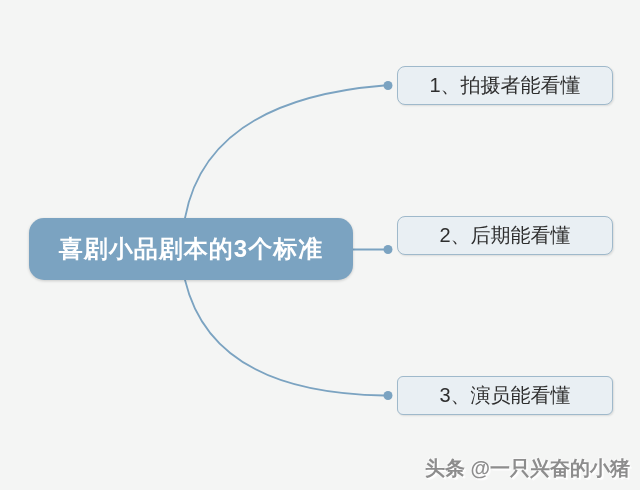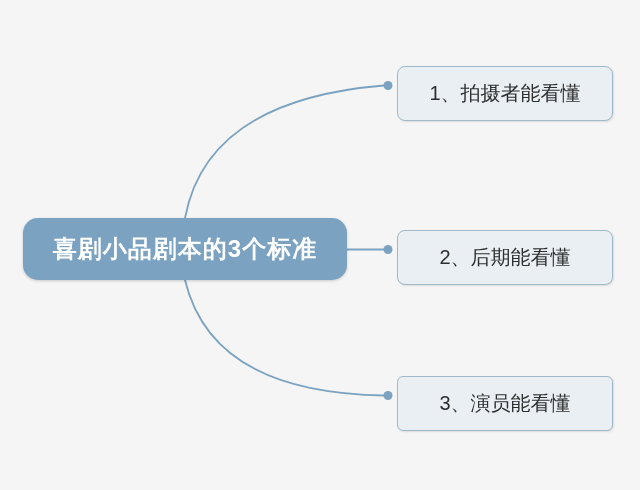--- a/index.html
+++ b/index.html
@@ -31,53 +31,53 @@
     stroke:var(--connector);
     stroke-width:1.8;
     stroke-linecap:round;
   }
   .connector-layer circle{
     fill:var(--connector);
     stroke:none;
   }
   .root-node{
     position:absolute;
-    left:23px;top:218px;
+    left:29px;top:218px;
     width:324px;height:62px;
     background:var(--root-fill);
     border-radius:15px;
     display:flex;align-items:center;justify-content:center;
     box-shadow:0 1px 3px rgba(0,0,0,0.18);
     box-sizing:border-box;
   }
   .root-node .label{
     color:var(--root-text);
     font-size:24px;
     font-weight:bold;
     letter-spacing:1px;
     white-space:nowrap;
   }
   .branch-node{
     position:absolute;
     left:397px;
-    width:216px;height:55px;
+    width:216px;height:39px;
     background:var(--branch-fill);
     border:1.5px solid var(--branch-border);
     border-radius:8px;
     display:flex;align-items:center;justify-content:center;
     box-shadow:1px 1px 2px rgba(0,0,0,0.10);
     box-sizing:border-box;
   }
   .branch-node .label{
     color:var(--branch-text);
     font-size:20px;
     white-space:nowrap;
   }
   .branch-1{top:66px;}
-  .branch-2{top:230px;}
+  .branch-2{top:216px;}
   .branch-3{top:376px;border-radius:6px;}
   .watermark{
     position:absolute;
     right:10px;bottom:8px;
     font-size:20px;
     font-weight:bold;
     color:var(--watermark);
     text-shadow:1px 1px 0 #ffffff, 2px 2px 1px rgba(255,255,255,0.85), -1px -1px 0 rgba(255,255,255,0.45);
     white-space:nowrap;
   }
@@ -105,14 +105,15 @@
   </div>
 
   <div class="branch-node branch-2">
     <span class="label">2、后期能看懂</span>
   </div>
 
   <div class="branch-node branch-3">
     <span class="label">3、演员能看懂</span>
   </div>
 
+  <div class="watermark">头条 @一只兴奋的小猪</div>
 
 </div>
 
 </body></html>

